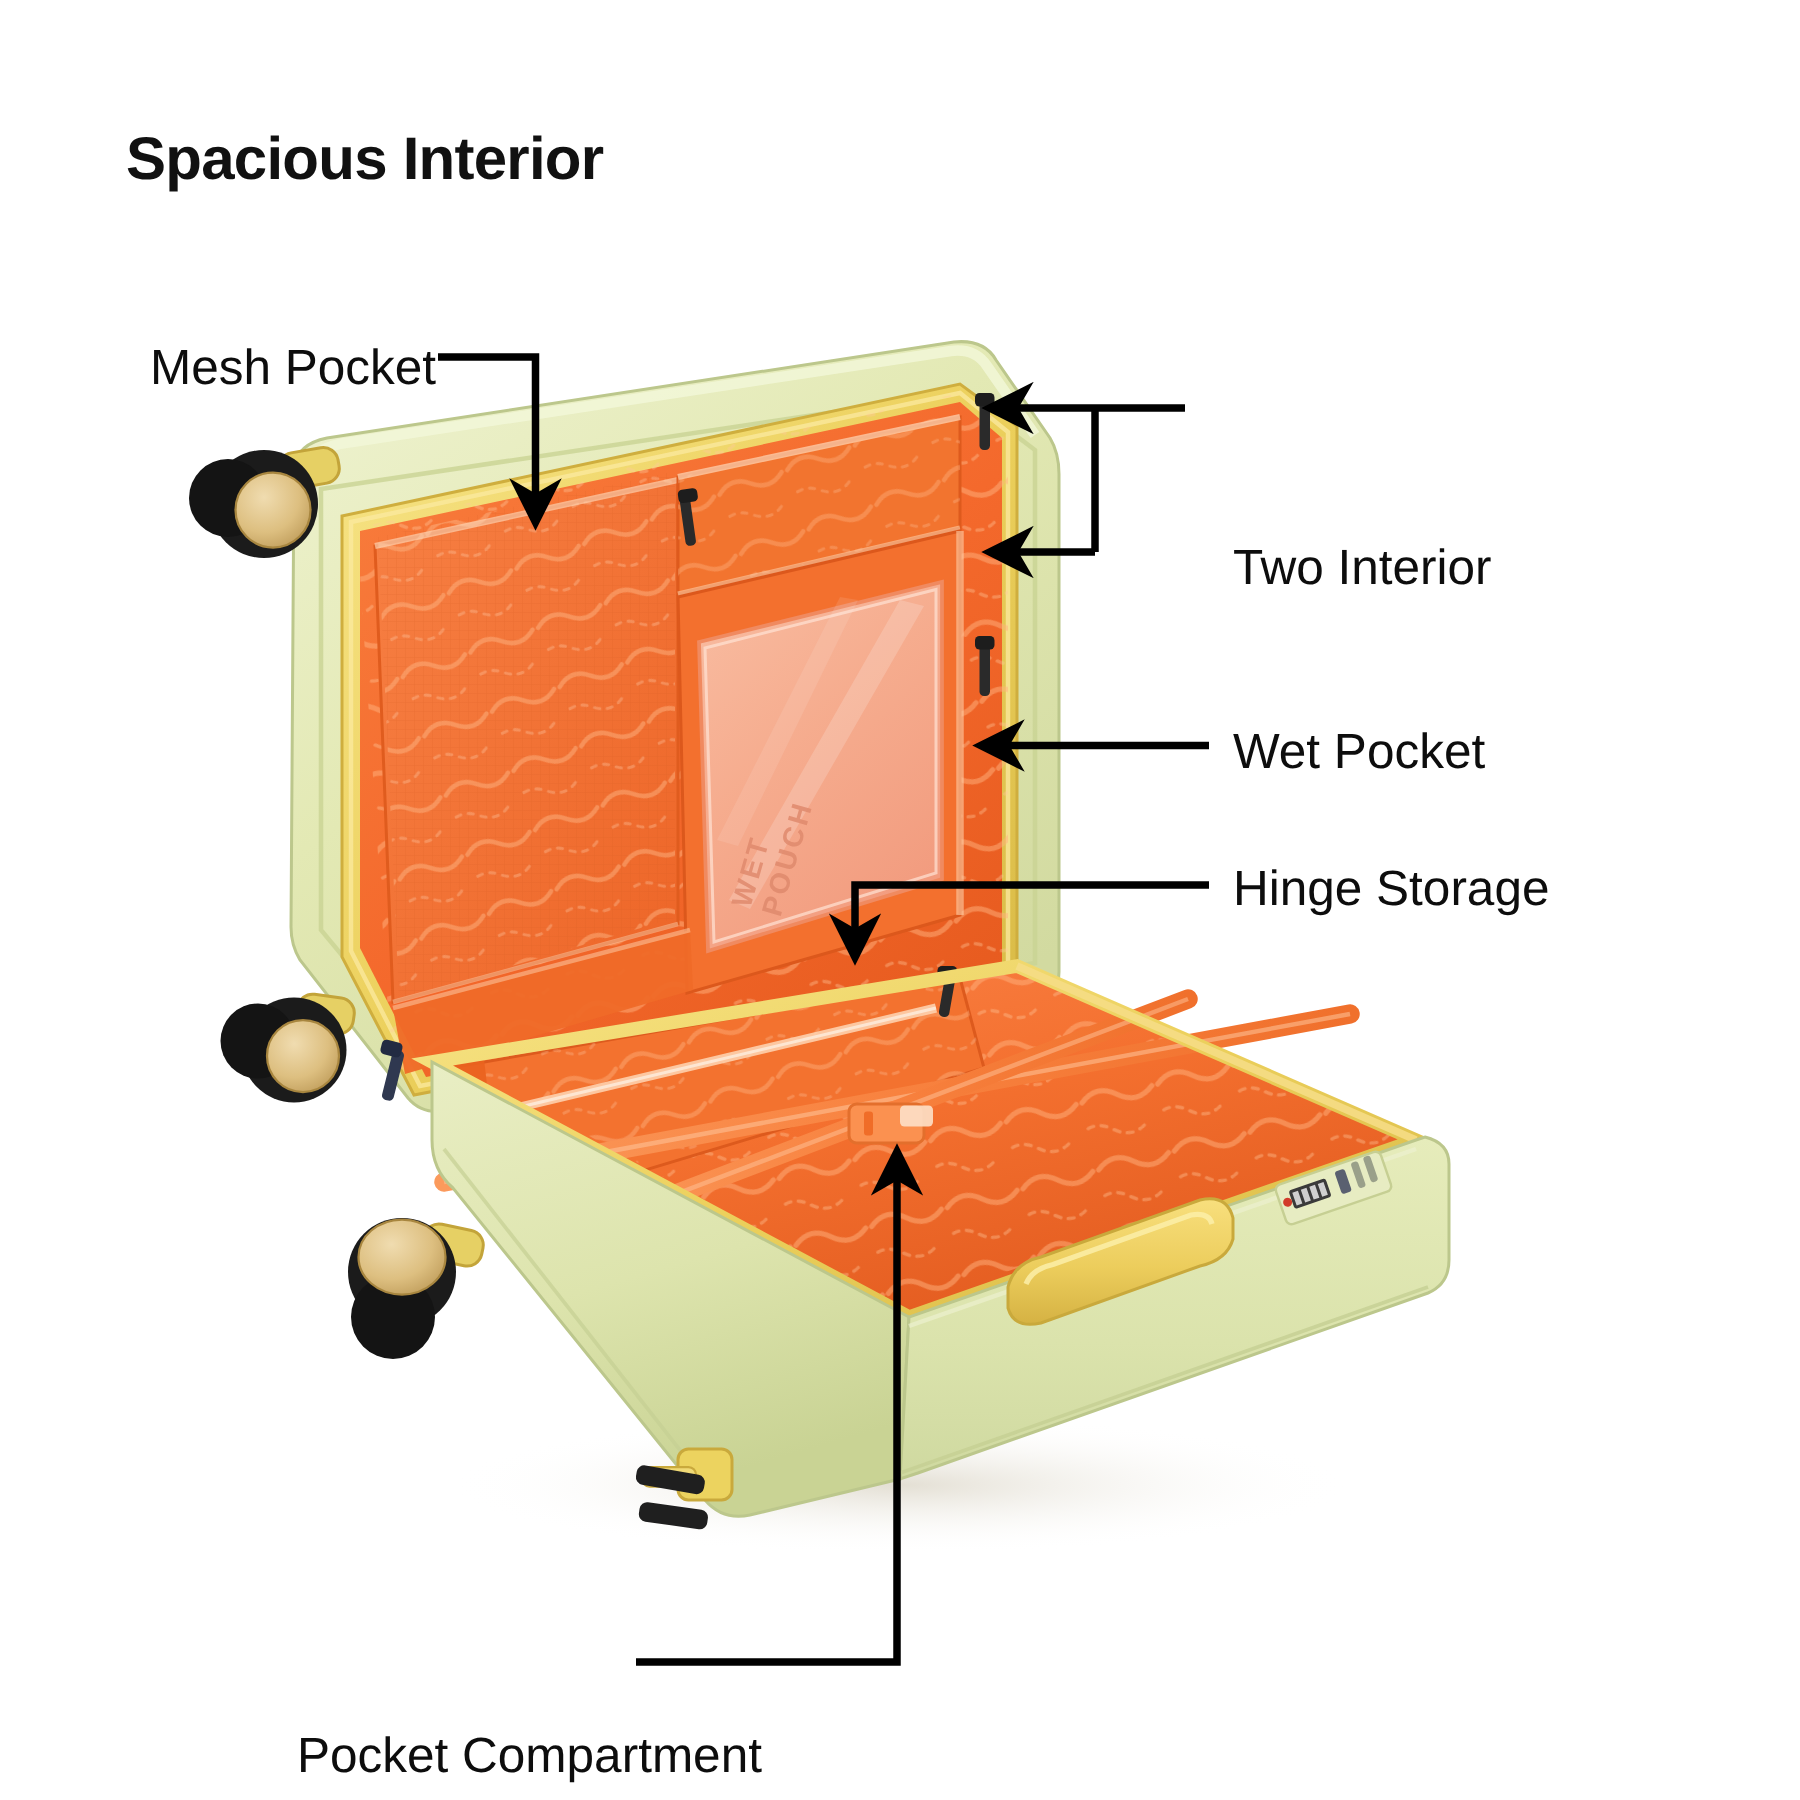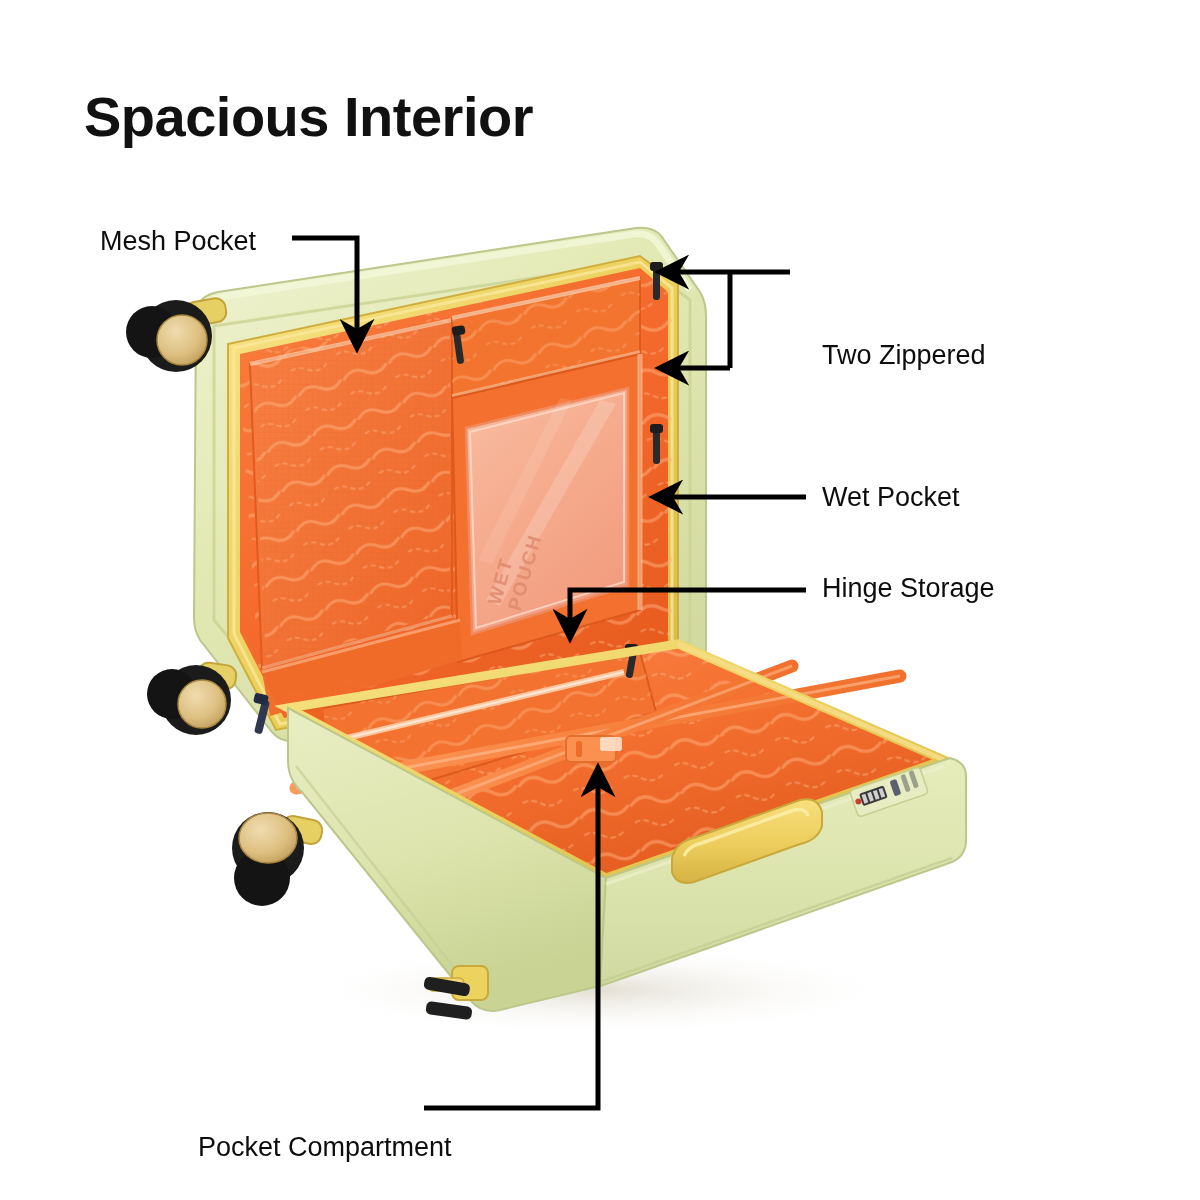--- a/index.html
+++ b/index.html
@@ -8,28 +8,28 @@
     background:#ffffff;
     font-family:"Liberation Sans", sans-serif;
     overflow:hidden;
     position:relative;
   }
   #stage{position:absolute;left:0;top:0;width:1200px;height:1200px;}
 
   
   .page-title{
     position:absolute;left:84px;top:84px;
-    font-size:56px;font-weight:bold;color:#111111;
+    font-size:40px;font-weight:bold;color:#111111;
     letter-spacing:-0.5px;white-space:nowrap;
   }
 
   
   .label{
     position:absolute;
-    font-size:27px;color:#0d0d0d;
+    font-size:33px;color:#0d0d0d;
     white-space:pre;line-height:1.42;
   }
   .label.two-line{line-height:1.48;}
 
   
   svg.layer{position:absolute;left:0;top:0;width:1200px;height:1200px;}
   svg.leaders{pointer-events:none;}
 </style>
 </head>
 <body>
@@ -318,21 +318,21 @@
 
       <path d="M424 1108 L598 1108 L598 768" marker-end="url(#arrow)"></path>
     </g>
   </svg>
 
   <div class="page-title">Spacious Interior</div>
 
   <div class="label" style="left:100px;top:222px;">Mesh Pocket</div>
 
   <div class="label two-line" style="left:822px;top:256px;">
-    <div>Two Zippered</div>
+    <div>Two Interior</div>
   </div>
 
   <div class="label" style="left:822px;top:478px;">Wet Pocket</div>
 
   <div class="label" style="left:822px;top:569px;">Hinge Storage</div>
 
   <div class="label two-line" style="left:198px;top:1048px;">
     <div>Pocket Compartment</div>
     
   </div>

